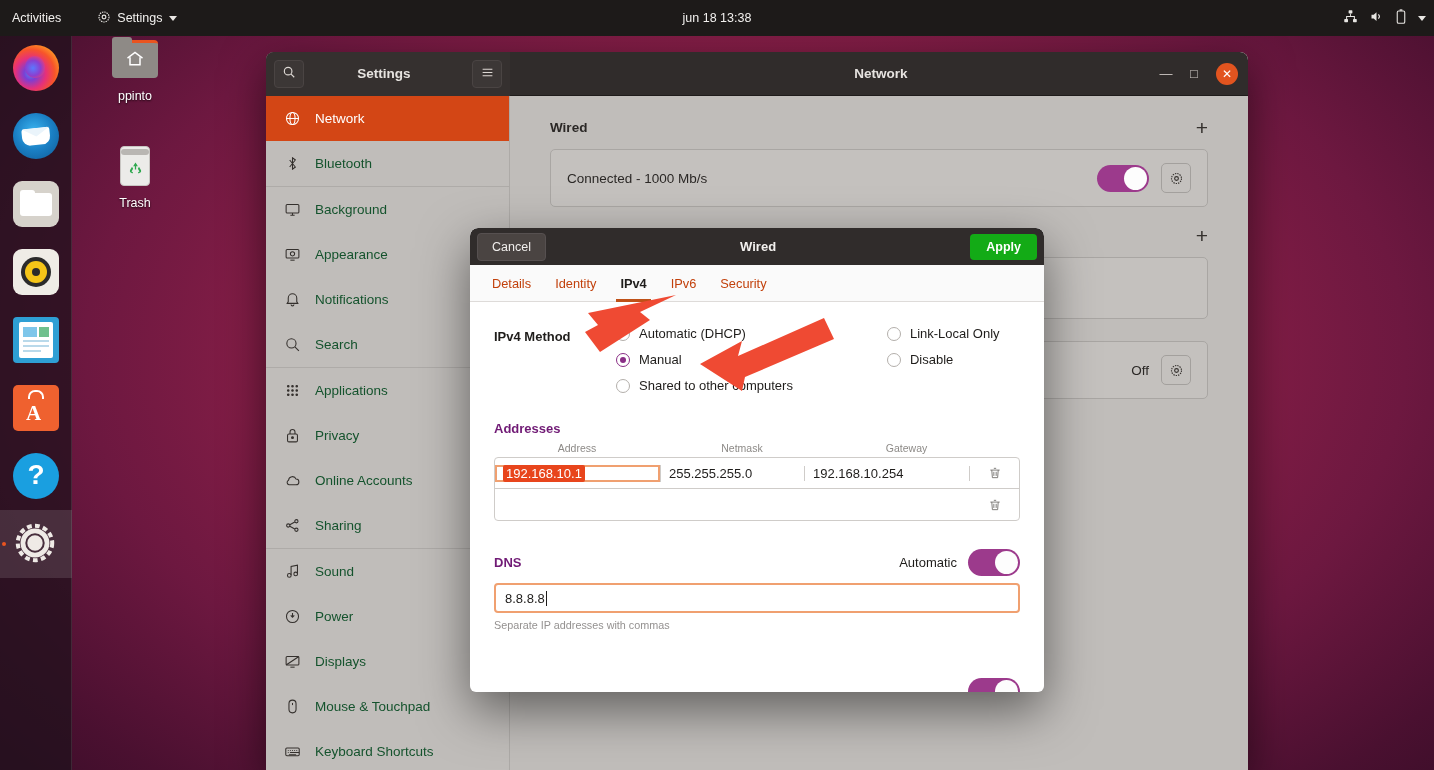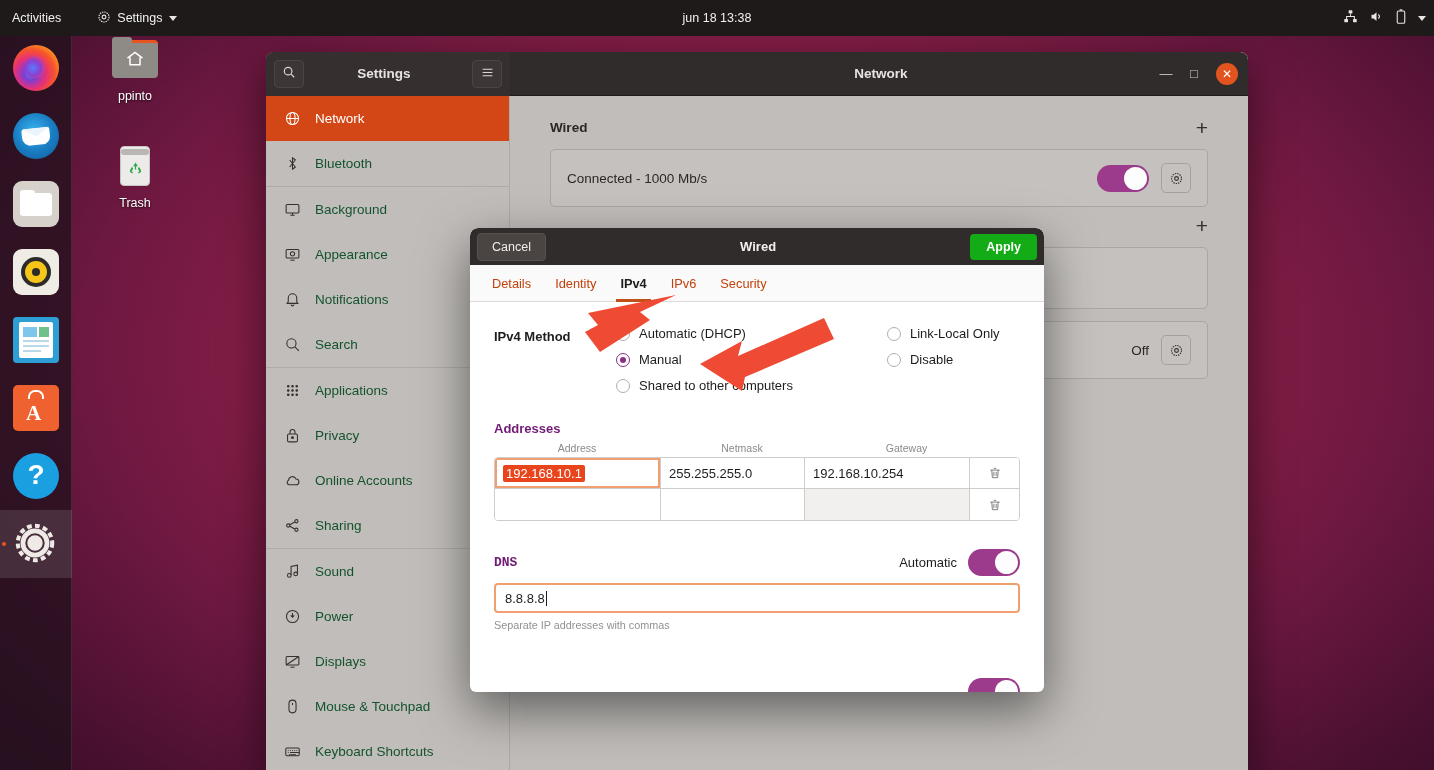--- a/index.html
+++ b/index.html
@@ -96,21 +96,21 @@
   .side-sep { height: 1px; background: #aeaba8; margin: 0 0 0 0; }
   .side-ico { width: 20px; height: 20px; display: flex; align-items: center; justify-content: center; }
 
   #content { flex: 1; background: #c0bdba; padding: 24px 40px 0 40px; position: relative; }
   .sec-head { display: flex; align-items: center; justify-content: space-between; margin-bottom: 14px; }
   .sec-title { font-size: 13.5px; font-weight: bold; color: #2b2826; }
   .plus { font-size: 21px; color: #35312e; line-height: 14px; }
   .card {
     background: #c4c1be; border: 1px solid #a9a6a3; border-radius: 5px;
     min-height: 58px; display: flex; align-items: center; padding: 0 16px;
-    justify-content: space-between; margin-bottom: 12px;
+    justify-content: space-between; margin-bottom: 22px;
   }
   .card .lbl { font-size: 13.5px; color: #2b2826; }
   .card .right { display: flex; align-items: center; gap: 12px; }
   .gearbtn {
     width: 30px; height: 30px; border: 1px solid #a3a09d; border-radius: 5px;
     background: #c4c1be; display: flex; align-items: center; justify-content: center;
   }
   .toggle { width: 52px; height: 27px; border-radius: 14px; position: relative; }
   .toggle.on { background: #9c3a8c; }
   .toggle.on::after { content:''; position: absolute; right: 2px; top: 2px; width: 23px; height: 23px; border-radius: 50%; background: #fdfdfd; }
@@ -159,21 +159,21 @@
   .rdot.sel::after {
     content:''; position: absolute; left: 3px; top: 3px; width: 6px; height: 6px;
     border-radius: 50%; background: #8a2e86;
   }
 
   .block-title { font-size: 13px; font-weight: bold; color: #701a75; margin-bottom: 6px; }
   .addr-heads { display: flex; font-size: 10.5px; color: #8d8a87; padding: 0 0 3px 0; }
   .addr-heads div { text-align: center; }
   .h1 { width: 166px; } .h2 { width: 164px; } .h3 { width: 165px; } .h4 { width: 28px; }
   .addr-table { border: 1px solid #cfccc9; border-radius: 4px; overflow: hidden; }
-  .addr-row { display: flex; height: 31px; border-bottom: 1px solid #cfccc9; }
+  .addr-row { display: flex; height: 31px; border-bottom: 1px solid #cfccc9; align-items: center; }
   .addr-row:last-child { border-bottom: none; }
   .cell { width: 166px; border-right: 1px solid #cfccc9; display: flex; align-items: center; padding: 0 8px; font-size: 13px; color: #1f1d1b; background: #fff; }
   .cell.c2 { width: 144px; } .cell.c3 { width: 165px; }
   .cell.grey { background: #f2f0ee; }
   .cell .sel-text { background: #e8451c; color: #fff; padding: 1px 3px; border-radius: 2px; }
   .cell.focus { box-shadow: inset 0 0 0 2px #f0a070; }
   .trash { flex: 1; display: flex; align-items: center; justify-content: center; background: #fff; }
 
   .dns-head { display: flex; align-items: center; justify-content: space-between; margin-bottom: 7px; }
   .dns-auto { display: flex; align-items: center; gap: 11px; font-size: 13px; color: #1f1d1b; }
@@ -607,21 +607,21 @@
               <svg width="14" height="14" viewBox="0 0 24 24" fill="none" stroke="#6e6b68" stroke-width="1.5">
                 <path d="M4 7h16M10 4h4M6.5 7l1 13h9l1-13M10 10v7M14 10v7"></path>
               </svg>
             </div>
           </div>
         </div>
     </div>
 
     <div style="margin-top:28px;">
       <div class="dns-head">
-        <div class="block-title" style="margin:0;font-family:Liberation Mono, monospace;">DNS</div>
+        <div class="block-title" style="margin:0;">DNS</div>
         <div class="dns-auto">
           <span>Automatic</span>
           <span class="toggle on"></span>
         </div>
       </div>
       <div class="dns-input">
         <span>8.8.8.8</span>
         <span class="caret"></span>
       </div>
       <div class="hint">Separate IP addresses with commas</div>

